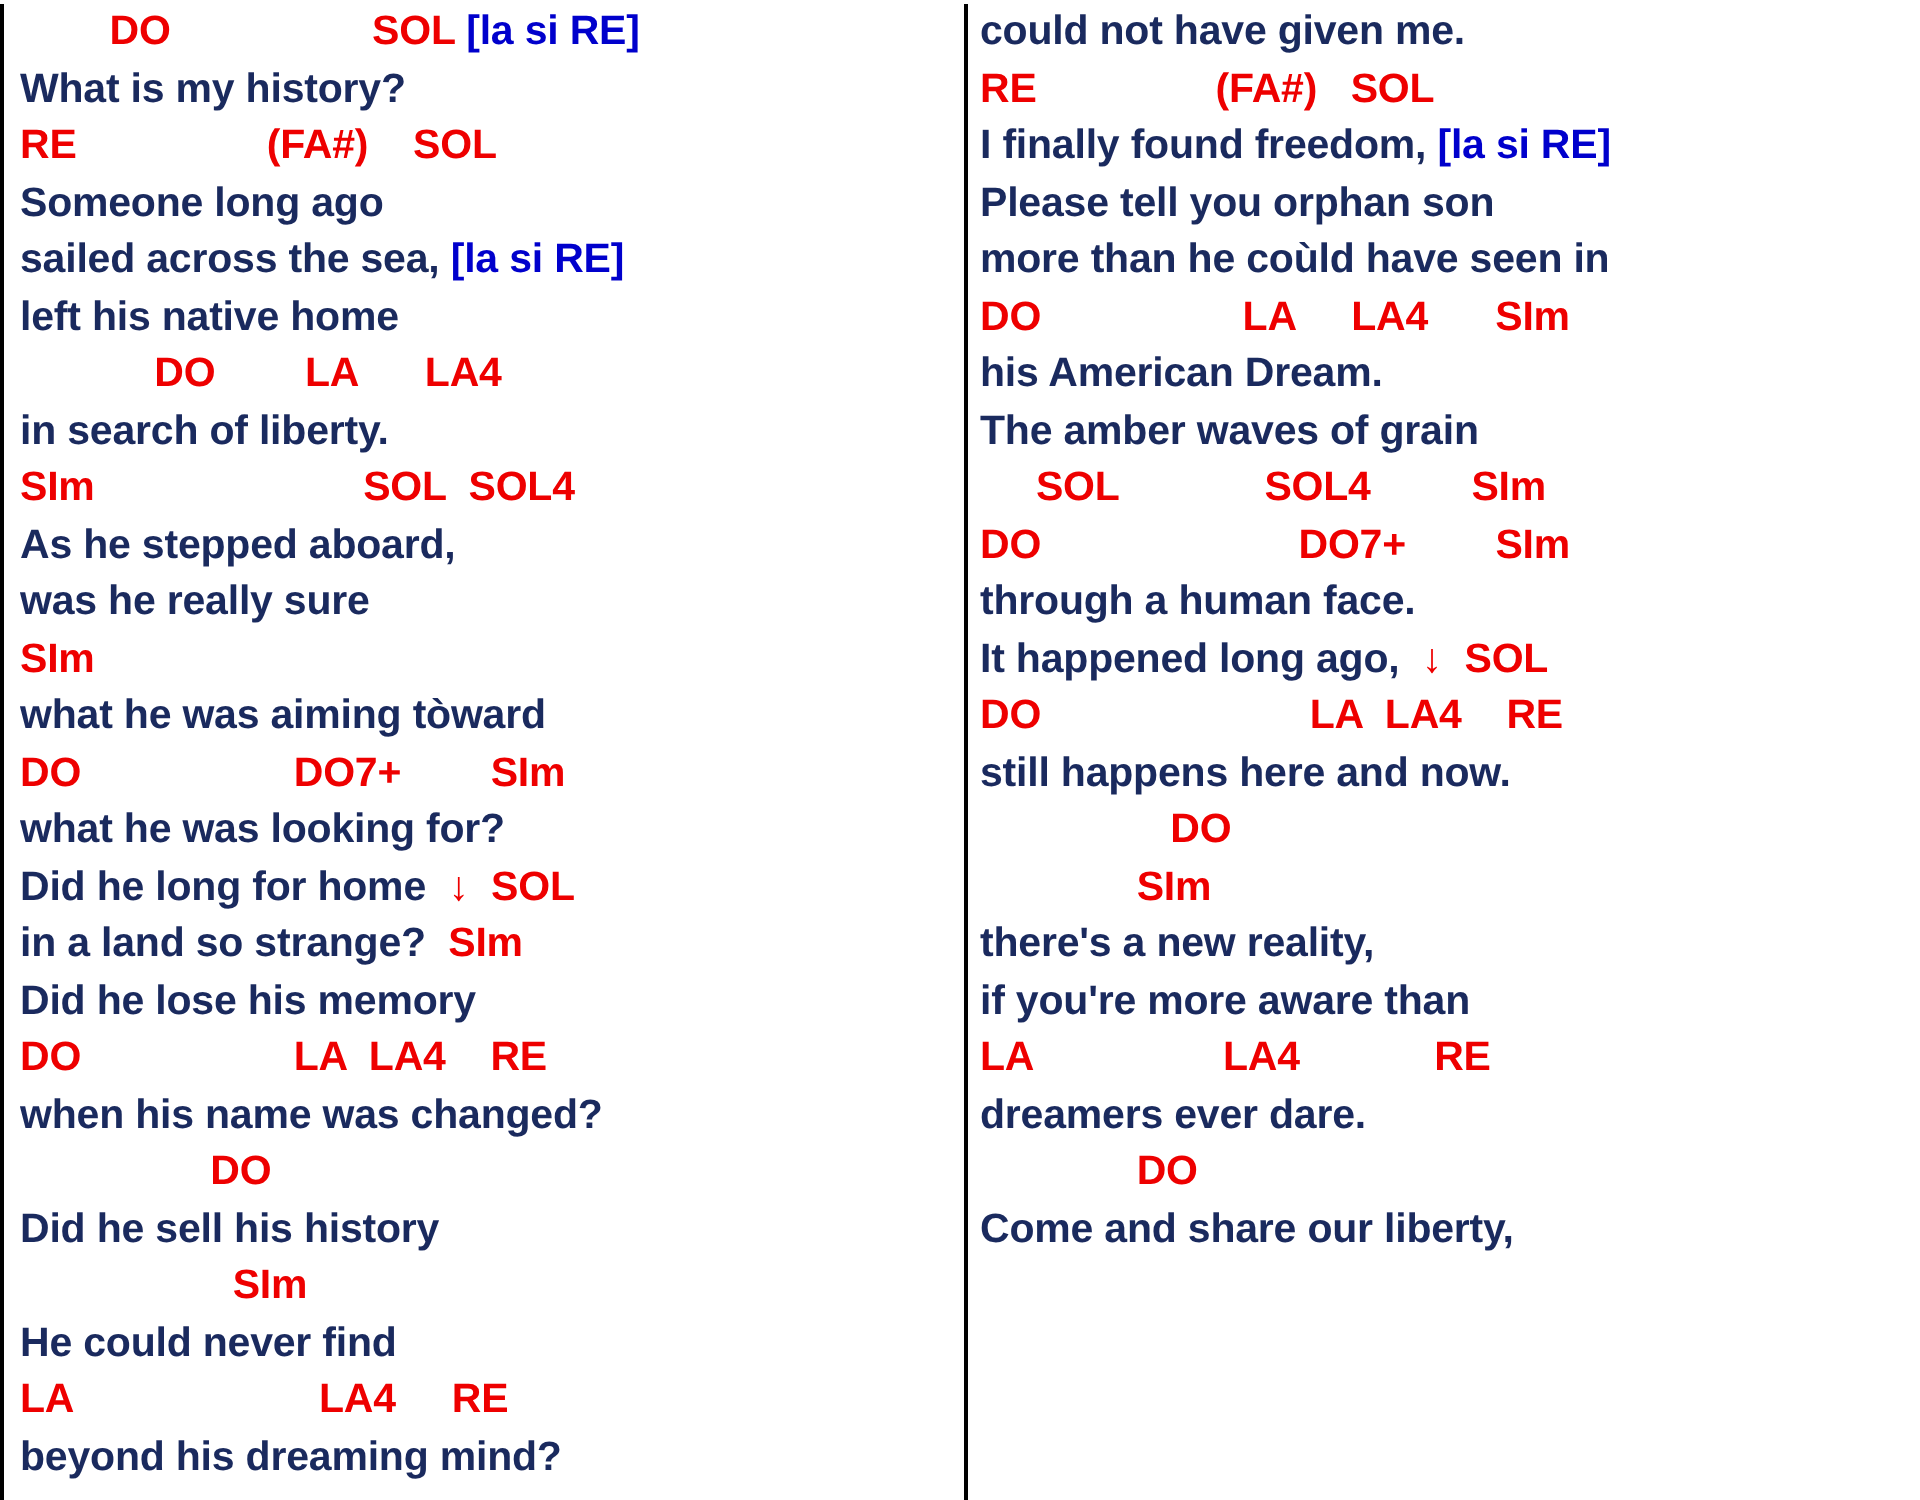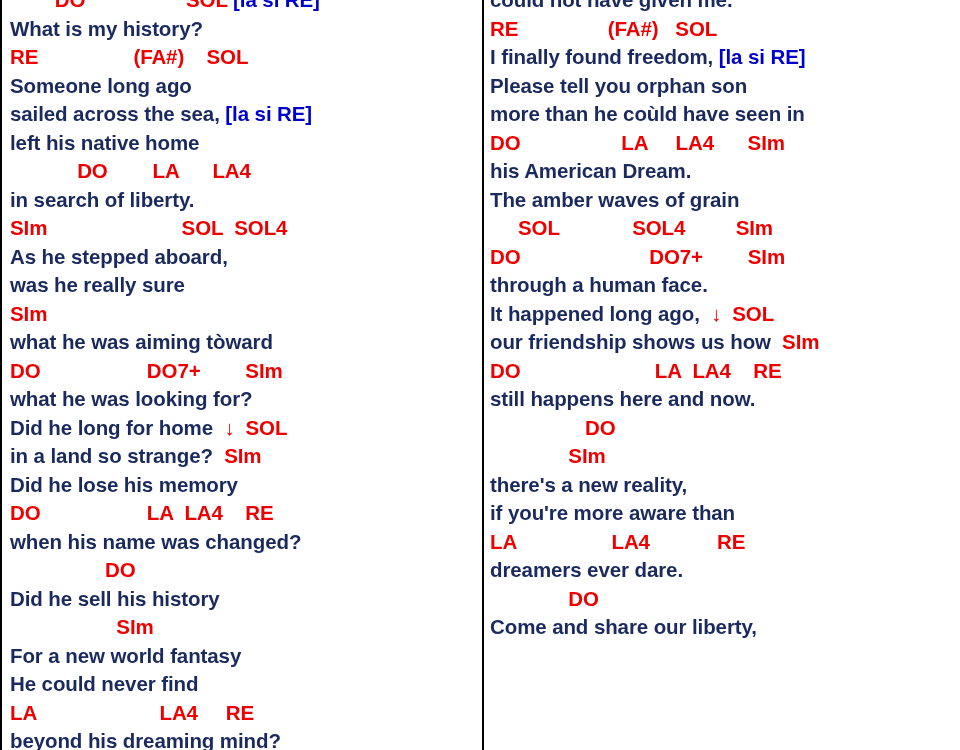--- a/index.html
+++ b/index.html
@@ -11,20 +11,21 @@
     width: 960px;
     height: 750px;
     font-family: "Liberation Sans", sans-serif;
     overflow: hidden;
   }
   #sheet {
     position: relative;
     width: 960px;
     height: 594px;
     box-sizing: border-box;
+    margin-top: 16px;
   }
   .columns {
     display: flex;
     flex-direction: row;
     width: 960px;
     height: 750px;
     box-sizing: border-box;
   }
   .column {
     position: relative;
@@ -87,39 +88,37 @@
         <div class="line chordline"><span class="red">DO                   DO7+        SIm</span></div>
         <div class="line lyric"><span>what he was looking for?</span></div>
         <div class="line lyric"><span>Did he long for home  </span><span class="red">↓  SOL</span></div>
         <div class="line lyric"><span>in a land so strange?  </span><span class="red">SIm</span></div>
         <div class="line lyric"><span>Did he lose his memory</span></div>
         <div class="line chordline"><span class="red">DO                   LA  LA4    RE</span></div>
         <div class="line lyric"><span>when his name was changed?</span></div>
         <div class="line chordline"><span class="red">                 DO</span></div>
         <div class="line lyric"><span>Did he sell his history</span></div>
         <div class="line chordline"><span class="red">                   SIm</span></div>
-        <div class="line lyric"><span>For a new world fantasy</span></div>
         <div class="line lyric"><span>He could never find</span></div>
         <div class="line chordline"><span class="red">LA                      LA4     RE</span></div>
         <div class="line lyric"><span>beyond his dreaming mind?</span></div>
       </div>
     <div class="column col-right" id="right-col" style="margin-top: -14px;">
         <div class="line lyric"><span>could not have given me.</span></div>
         <div class="line chordline"><span class="red">RE                (FA#)   SOL</span></div>
         <div class="line lyric"><span>I finally found freedom, </span><span class="blue">[la si RE]</span></div>
         <div class="line lyric"><span>Please tell you orphan son</span></div>
         <div class="line lyric"><span>more than he coùld have seen in</span></div>
         <div class="line chordline"><span class="red">DO                  LA     LA4      SIm</span></div>
         <div class="line lyric"><span>his American Dream.</span></div>
         <div class="line lyric"><span>The amber waves of grain</span></div>
         <div class="line chordline"><span class="red">     SOL             SOL4         SIm</span></div>
         <div class="line chordline"><span class="red">DO                       DO7+        SIm</span></div>
         <div class="line lyric"><span>through a human face.</span></div>
         <div class="line lyric"><span>It happened long ago,  </span><span class="red">↓  SOL</span></div>
-        <div class="line lyric"><span>our friendship shows us how  </span><span class="red">SIm</span></div>
         <div class="line chordline"><span class="red">DO                        LA  LA4    RE</span></div>
         <div class="line lyric"><span>still happens here and now.</span></div>
         <div class="line chordline"><span class="red">                 DO</span></div>
         <div class="line chordline"><span class="red">              SIm</span></div>
         <div class="line lyric"><span>there's a new reality,</span></div>
         <div class="line lyric"><span>if you're more aware than</span></div>
         <div class="line chordline"><span class="red">LA                 LA4            RE</span></div>
         <div class="line lyric"><span>dreamers ever dare.</span></div>
         <div class="line chordline"><span class="red">              DO</span></div>
         <div class="line lyric"><span>Come and share our liberty,</span></div>

